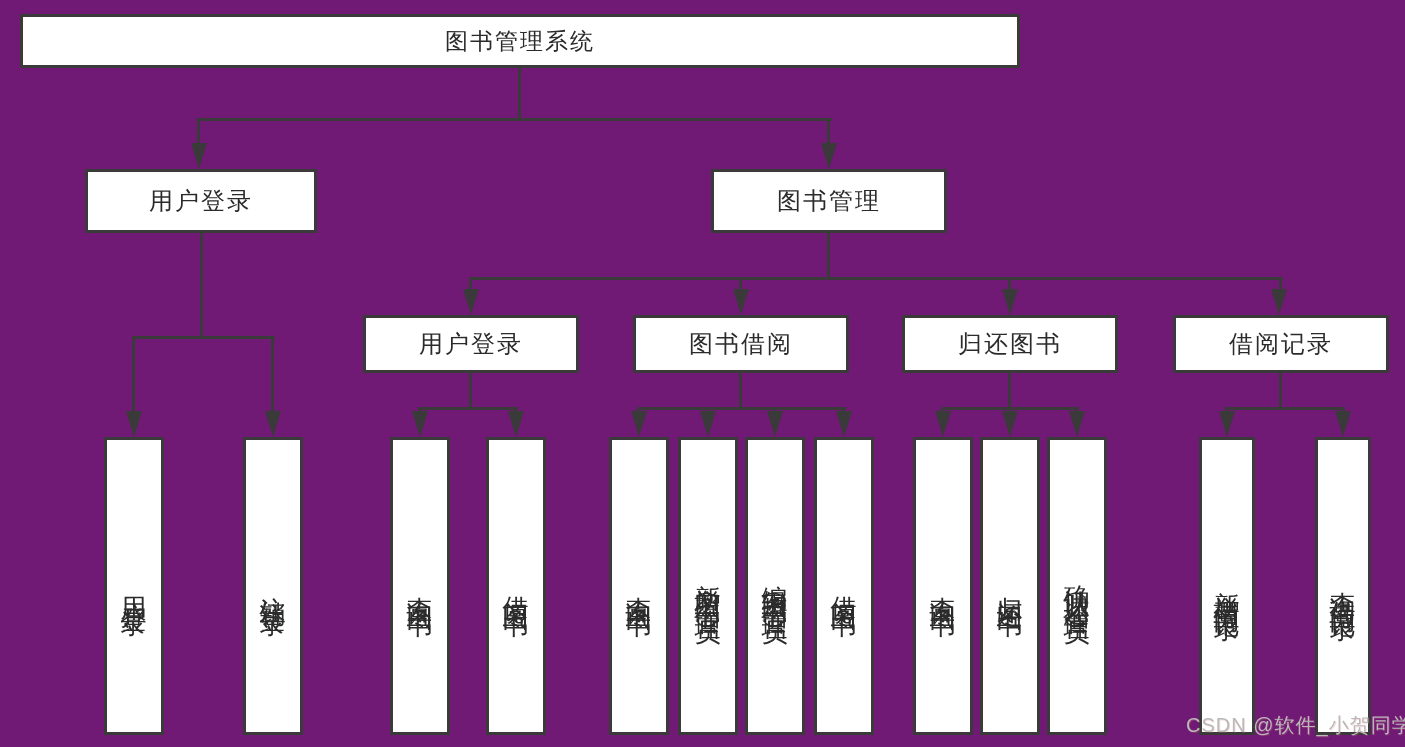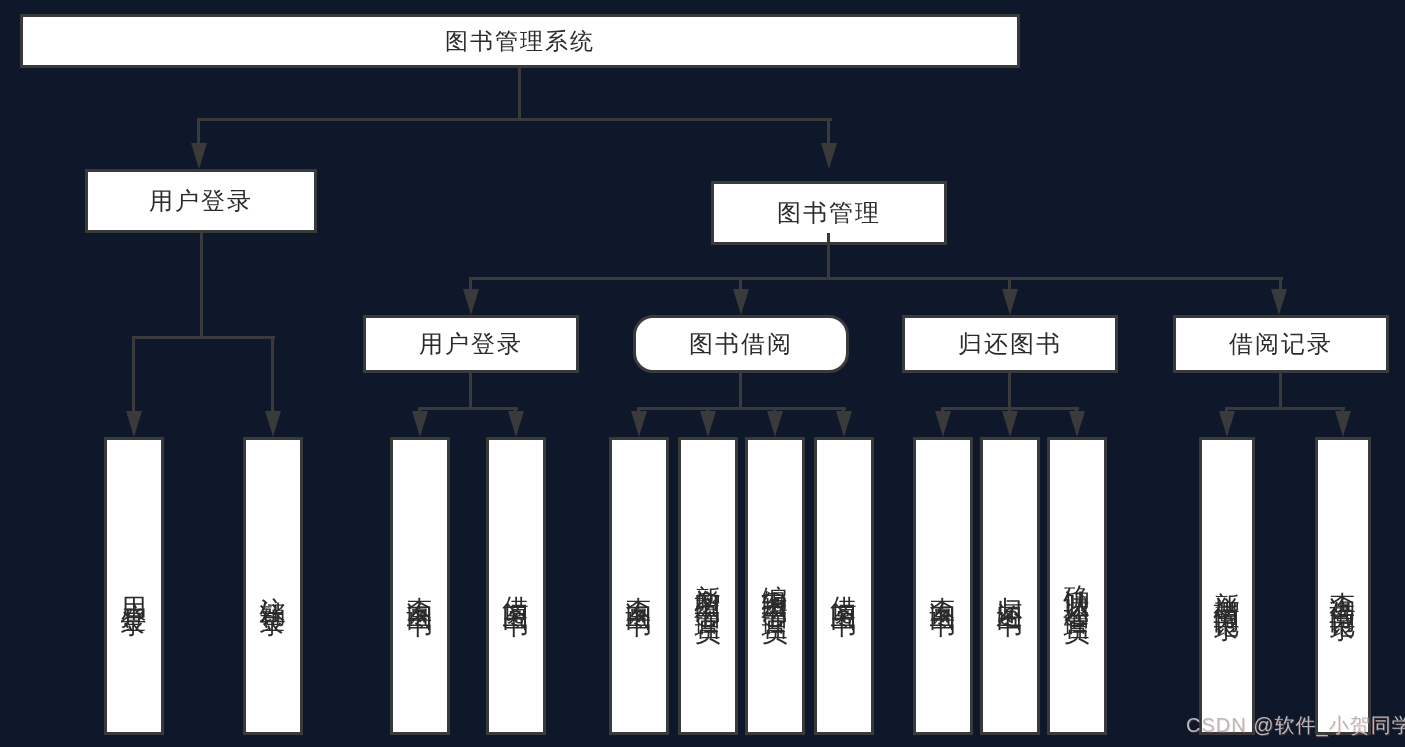--- a/index.html
+++ b/index.html
@@ -1,19 +1,19 @@
 <!DOCTYPE html>
 <html><head>
 <meta charset="utf-8">
 <style>
   html,body{margin:0;padding:0;background:#fff;}
   .canvas{
     position:relative;
     width:1405px;height:747px;
-    background:#0f172a;
+    background:#701a75;
     overflow:hidden;
     font-family:"Liberation Sans","DejaVu Sans",sans-serif;
     color:#2b2b2b;
   }
   
   .node{
     position:absolute;
     box-sizing:border-box;
     border:3px solid #3a3a3a;
     background:#ffffff;
@@ -64,21 +64,21 @@
   <div class="v" style="left:518px;top:68px;height:50px;"></div>
   <div class="h" style="left:198px;top:118px;width:634px;"></div>
   <div class="v" style="left:197px;top:118px;height:30px;"></div>
   <div class="v" style="left:827px;top:118px;height:30px;"></div>
   <div class="arr" style="left:191px;top:143px;"></div>
   <div class="arr" style="left:821px;top:143px;"></div>
 
   <div class="node hnode" style="left:85px;top:169px;width:232px;height:64px;">
     <span>用户登录</span>
   </div>
-  <div class="node hnode" style="left:711px;top:181px;width:236px;height:64px;">
+  <div class="node hnode" style="left:711px;top:169px;width:236px;height:64px;">
     <span>图书管理</span>
   </div>
 
   <div class="v" style="left:200px;top:233px;height:105px;"></div>
   <div class="h" style="left:133px;top:336px;width:142px;"></div>
   <div class="v" style="left:132px;top:336px;height:78px;"></div>
   <div class="v" style="left:271px;top:336px;height:78px;"></div>
   <div class="arr" style="left:126px;top:411px;"></div>
   <div class="arr" style="left:265px;top:411px;"></div>
 
@@ -89,21 +89,21 @@
   <div class="v" style="left:1008px;top:277px;height:15px;"></div>
   <div class="v" style="left:1279px;top:277px;height:15px;"></div>
   <div class="arr" style="left:463px;top:289px;"></div>
   <div class="arr" style="left:733px;top:289px;"></div>
   <div class="arr" style="left:1002px;top:289px;"></div>
   <div class="arr" style="left:1271px;top:289px;"></div>
 
   <div class="node hnode" style="left:363px;top:315px;width:216px;height:58px;">
     <span>用户登录</span>
   </div>
-  <div class="node hnode" style="left:633px;top:315px;width:216px;height:58px;border-radius:20px;">
+  <div class="node hnode" style="left:633px;top:315px;width:216px;height:58px;">
     <span>图书借阅</span>
   </div>
   <div class="node hnode" style="left:902px;top:315px;width:216px;height:58px;">
     <span>归还图书</span>
   </div>
   <div class="node hnode" style="left:1173px;top:315px;width:216px;height:58px;">
     <span>借阅记录</span>
   </div>
 
   <div class="v" style="left:469px;top:373px;height:37px;"></div>

